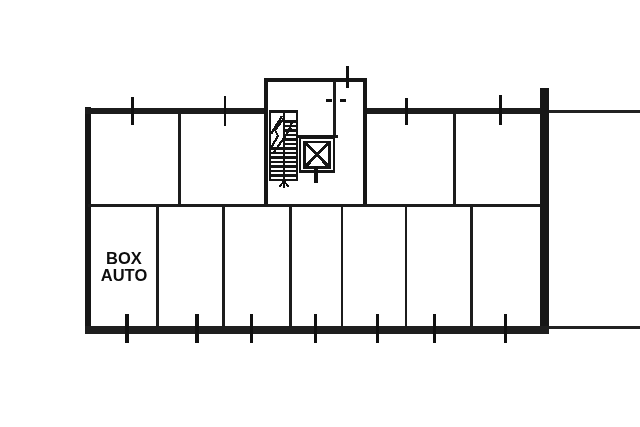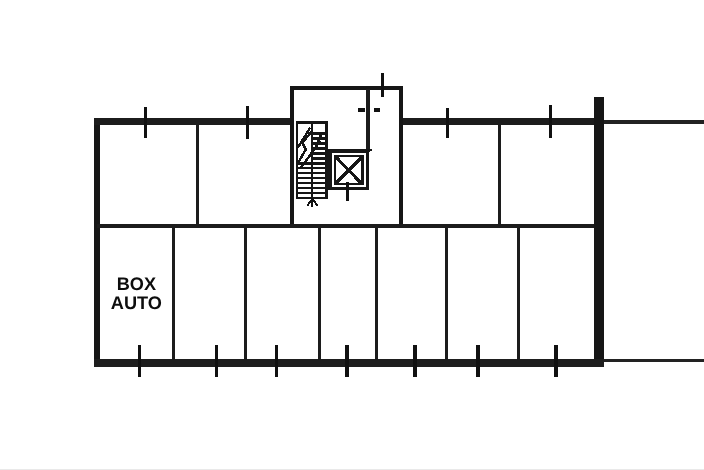--- a/index.html
+++ b/index.html
@@ -1,16 +1,16 @@
 <!DOCTYPE html>
 <html><head>
 <meta charset="utf-8">
 <style>
   html,body{margin:0;padding:0;background:#ffffff;}
-  .page{position:relative;width:640px;height:427px;background:#a3a3a3;overflow:hidden;
+  .page{position:relative;width:640px;height:427px;background:#fca5a5;overflow:hidden;
         font-family:"Liberation Sans", sans-serif;}
 </style>
 </head>
 <body>
 <div class="page">
 <svg width="640" height="427" viewBox="0 0 640 427" xmlns="http://www.w3.org/2000/svg" shape-rendering="crispEdges">
   <rect x="0" y="0" width="640" height="427" fill="#ffffff"></rect>
 
   <rect x="85" y="107" width="6" height="226" fill="#161616"></rect>
 

